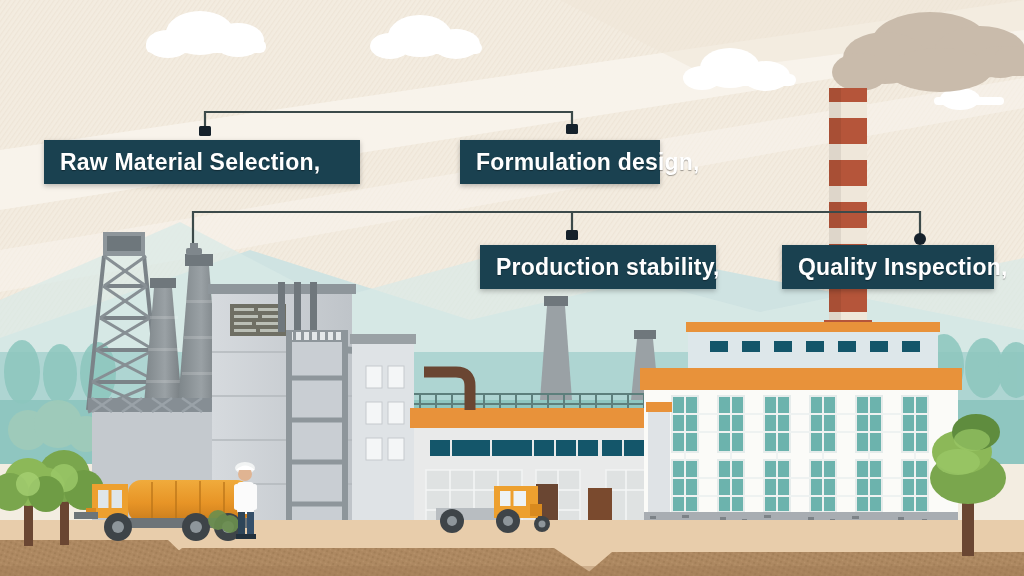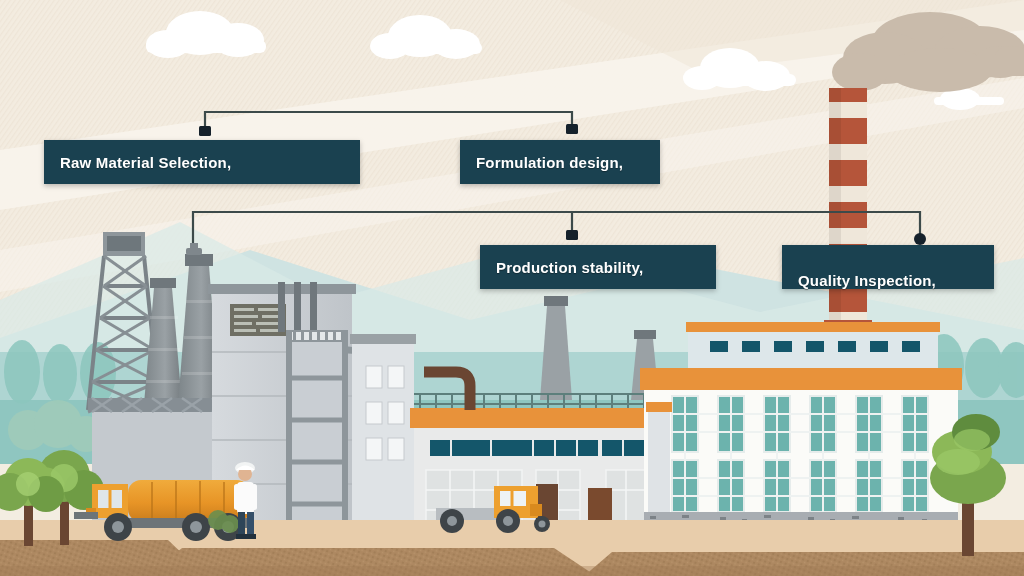--- a/index.html
+++ b/index.html
@@ -9,35 +9,35 @@
     background:#f3ede1;
   }
   #stage{position:relative;width:1024px;height:576px;overflow:hidden;}
   #stage svg{position:absolute;left:0;top:0;}
 
   
   .callout{
     position:absolute;
     background:#1a4150;
     color:#ffffff;
-    font-size:15px;
+    font-size:23px;
     font-weight:700;
     letter-spacing:.2px;
     white-space:nowrap;
     display:flex;align-items:center;
     padding:0 16px;
     height:44px;
     box-sizing:border-box;
     box-shadow:0 2px 5px rgba(0,0,0,.25);
     text-shadow:0 1px 1px rgba(0,0,0,.35);
   }
   .callout.l1{left:44px;  top:140px; width:316px;}
   .callout.l2{left:460px; top:140px; width:200px;}
   .callout.l3{left:460px; top:245px; width:236px;margin-left:20px;}
-  .callout.l4{left:782px; top:245px; width:212px;align-items:flex-end;}
+  .callout.l4{left:782px; top:245px; width:212px;}
 </style>
 </head>
 <body>
 
 <div id="stage">
 
   <svg width="1024" height="576" viewBox="0 0 1024 576">
     <defs>
 
       <pattern id="skyTex" width="4" height="4" patternUnits="userSpaceOnUse" patternTransform="rotate(35)">

